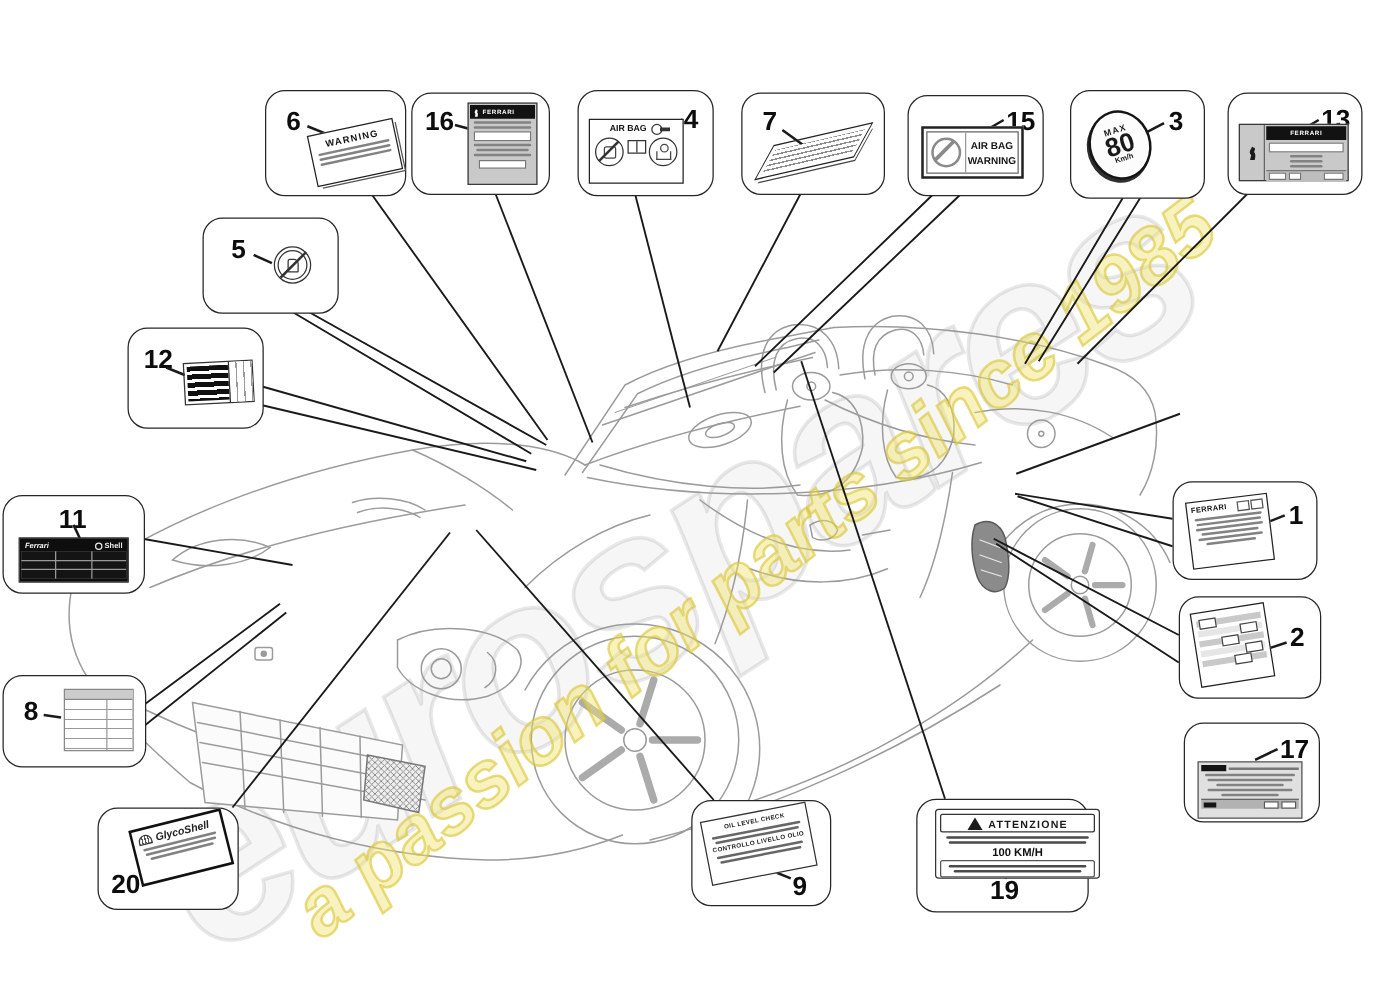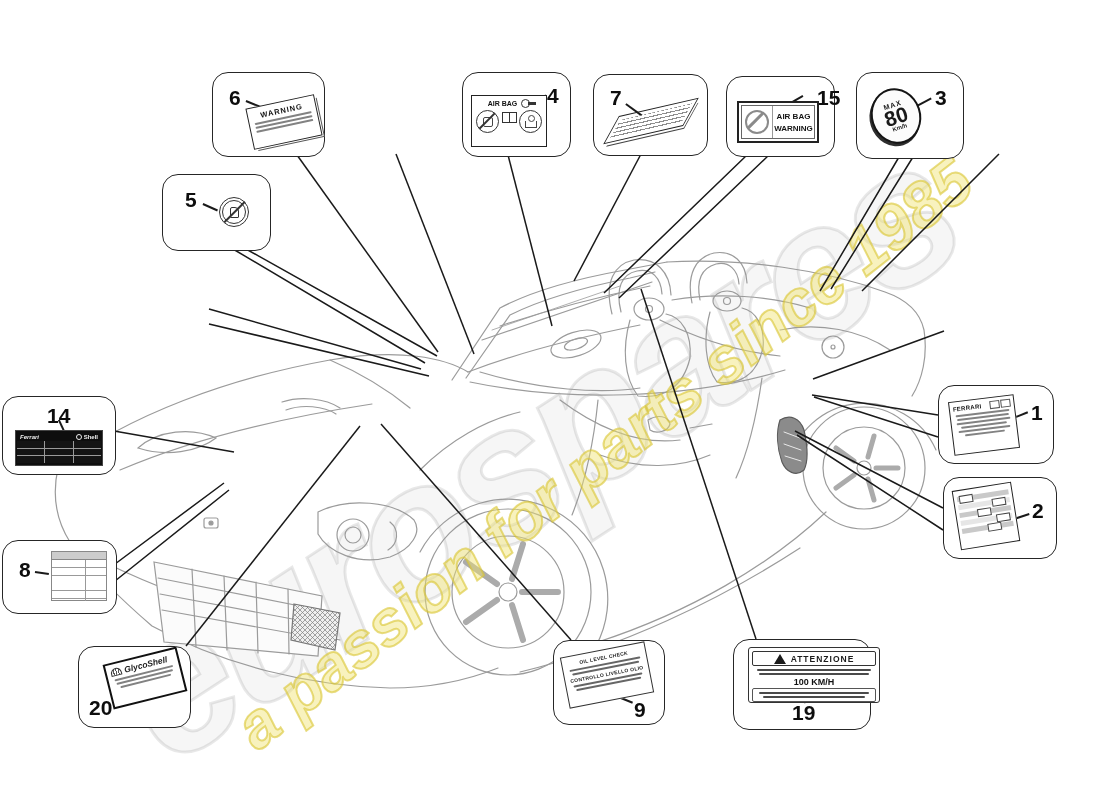--- a/index.html
+++ b/index.html
@@ -254,20 +254,39 @@
     <span class="num" style="left:16px;top:14px">6</span>
     <span class="ptr" style="left:33px;top:27px;width:18px;transform:rotate(22deg)"></span>
     <div class="lbl w-strip" style="left:36px;top:28px">
       <span class="cap">WARNING</span>
       <div class="tl" style="width:84%"></div>
         <div class="tl" style="width:84%"></div>
         <div class="tl" style="width:84%"></div>
     </div>
   </div>
 
+  <div class="callout" style="left:329px;top:74px;width:109px;height:80px">
+    <span class="num" style="left:10px;top:12px">16</span>
+    <span class="ptr" style="left:34px;top:24px;width:14px;transform:rotate(15deg)"></span>
+    <div class="lbl doc" style="left:44px;top:7px;width:56px;height:66px;padding:1px">
+      <div class="hdr">
+          <svg width="6" height="8" viewBox="0 0 10 14">
+            <path d="M3,13 L4,9 C2.5,8 2.5,6 3.5,4.5 C4,3.8 4.5,3.2 4.5,2.2 L5.5,3 C6.5,3 7,3.5 7,4.5 L6.2,6.5 C7.5,7.5 7.6,9.5 6.8,13 Z" fill="#fff"></path>
+          </svg>
+          <span>FERRARI</span>
+        </div>
+      <div class="tl" style="width:90%"></div>
+        <div class="tl" style="width:90%"></div>
+      <div class="whitebar" style="height:6px;width:86%;margin:2px auto"></div>
+      <div class="tl" style="width:90%"></div>
+        <div class="tl" style="width:80%"></div>
+        <div class="tl" style="width:88%"></div>
+      <div class="whitebar" style="height:5px;width:70%;margin:3px auto 0"></div>
+    </div>
+  </div>
 
   <div class="callout" style="left:462px;top:72px;width:107px;height:83px">
     <span class="num" style="left:84px;top:12px">4</span>
     <span class="ptr" style="left:66px;top:32px;width:20px;transform:rotate(-32deg)"></span>
     <div class="lbl ab4" style="left:8px;top:22px">
       <div class="t">
           <span>AIR BAG</span>
           <span class="keyh"></span>
         </div>
       <div style="display:flex;justify-content:space-between;align-items:flex-start;padding:2px 4px">
@@ -287,21 +306,21 @@
     </div>
   </div>
 
   <div class="callout" style="left:593px;top:74px;width:113px;height:80px">
     <span class="num" style="left:16px;top:12px">7</span>
     <span class="ptr" style="left:32px;top:28px;width:24px;transform:rotate(36deg)"></span>
     <div class="lbl plate7" style="left:16px;top:34px"></div>
   </div>
 
   <div class="callout" style="left:726px;top:76px;width:107px;height:79px">
-    <span class="num" style="left:90px;top:10px">15</span>
+    <span class="num" style="left:78px;top:10px">15</span>
     <span class="ptr" style="left:62px;top:26px;width:16px;transform:rotate(-30deg)"></span>
     <div class="lbl ab15" style="left:10px;top:24px">
       <div class="in">
         <div class="ic">
             <span class="nos"></span>
           </div>
         <div class="tx">
             <span>AIR BAG</span>
             <span>WARNING</span>
           </div>
@@ -312,31 +331,64 @@
   <div class="callout" style="left:856px;top:72px;width:106px;height:85px">
     <span class="num" style="left:78px;top:14px">3</span>
     <span class="ptr" style="left:60px;top:32px;width:16px;transform:rotate(-28deg)"></span>
     <div class="lbl disc" style="left:14px;top:15px">
       <span class="mx">MAX</span>
       <span class="v">80</span>
       <span class="u">Km/h</span>
     </div>
   </div>
 
+  <div class="callout" style="left:982px;top:74px;width:106px;height:80px">
+    <span class="num" style="left:74px;top:10px">13</span>
+    <span class="ptr" style="left:58px;top:28px;width:16px;transform:rotate(-30deg)"></span>
+    <div class="lbl doc" style="left:8px;top:24px;width:88px;height:46px;display:flex">
+      <div style="width:19px;border-right:1px solid #666;display:flex;align-items:center;justify-content:center">
+        <svg width="10" height="14" viewBox="0 0 10 14">
+            <path d="M3,13 L4,9 C2.5,8 2.5,6 3.5,4.5 C4,3.8 4.5,3.2 4.5,2.2 L5.5,3 C6.5,3 7,3.5 7,4.5 L6.2,6.5 C7.5,7.5 7.6,9.5 6.8,13 Z" fill="#1a1a1a"></path>
+          </svg>
+      </div>
+      <div style="flex:1;padding:1px">
+        <div class="hdr" style="justify-content:center">
+            <span>FERRARI</span>
+          </div>
+        <div class="whitebar" style="height:6px;width:92%;margin:2px auto"></div>
+        <div class="tl" style="width:40%"></div>
+          <div class="tl" style="width:40%"></div>
+          <div class="tl" style="width:40%"></div>
+        <div style="height:6px;background:#bdbdbd;border-top:1px solid #777;margin-top:2px;display:flex;gap:2px;padding:1px 2px">
+          <i class="whitebar" style="width:12px"></i>
+            <i class="whitebar" style="width:8px"></i>
+            <i class="whitebar" style="width:14px;margin-left:auto"></i>
+        </div>
+      </div>
+    </div>
+  </div>
 
   <div class="callout" style="left:162px;top:174px;width:107px;height:75px">
     <span class="num" style="left:22px;top:14px">5</span>
     <span class="ptr" style="left:40px;top:28px;width:16px;transform:rotate(24deg)"></span>
     <div class="lbl ns5" style="left:56px;top:22px">
       <span class="in"></span>
         <span class="bb"></span>
         <span class="sl"></span>
     </div>
   </div>
 
+  <div class="callout" style="left:102px;top:262px;width:107px;height:79px">
+    <span class="num" style="left:12px;top:14px">12</span>
+    <span class="ptr" style="left:30px;top:30px;width:16px;transform:rotate(22deg)"></span>
+    <div class="lbl st12" style="left:44px;top:26px">
+      <div class="l"></div>
+        <div class="r"></div>
+    </div>
+  </div>
 
 
   <div class="callout" style="left:938px;top:385px;width:114px;height:77px">
     <span class="num" style="left:92px;top:16px">1</span>
     <span class="ptr" style="left:72px;top:32px;width:18px;transform:rotate(-22deg)"></span>
     <div class="lbl doc1" style="left:12px;top:12px">
       <div class="hd">
           <b>FERRARI</b>
           <span class="cells">
             <i></i>
@@ -367,23 +419,43 @@
         </div>
       <div class="band" style="background:#e6e6e6">
           <i style="right:2px"></i>
         </div>
       <div class="band">
           <i style="left:26px"></i>
         </div>
     </div>
   </div>
 
+  <div class="callout" style="left:947px;top:578px;width:107px;height:78px">
+    <span class="num" style="left:76px;top:10px">17</span>
+    <span class="ptr" style="left:56px;top:28px;width:20px;transform:rotate(-26deg)"></span>
+    <div class="lbl doc17" style="left:10px;top:30px">
+      <div class="hd">
+          <span class="blk"></span>
+          <span class="ln"></span>
+        </div>
+      <div class="tl" style="width:92%"></div>
+        <div class="tl" style="width:86%"></div>
+        <div class="tl" style="width:70%"></div>
+      <div class="tl" style="width:88%"></div>
+        <div class="tl" style="width:60%"></div>
+      <div class="ft">
+          <i style="margin-right:auto;background:#141414;border:none"></i>
+          <i></i>
+          <i></i>
+        </div>
+    </div>
+  </div>
 
   <div class="callout" style="left:2px;top:396px;width:112px;height:77px">
-    <span class="num" style="left:44px;top:8px">14</span>
+    <span class="num" style="left:44px;top:8px">11</span>
     <span class="ptr" style="left:56px;top:22px;width:13px;transform:rotate(65deg)"></span>
     <div class="lbl fs11" style="left:12px;top:33px">
       <div class="hd">
         <span>Ferrari</span>
         <span class="sh">
             <span class="dot"></span>
             <span>Shell</span>
           </span>
       </div>
       <div class="grid">

